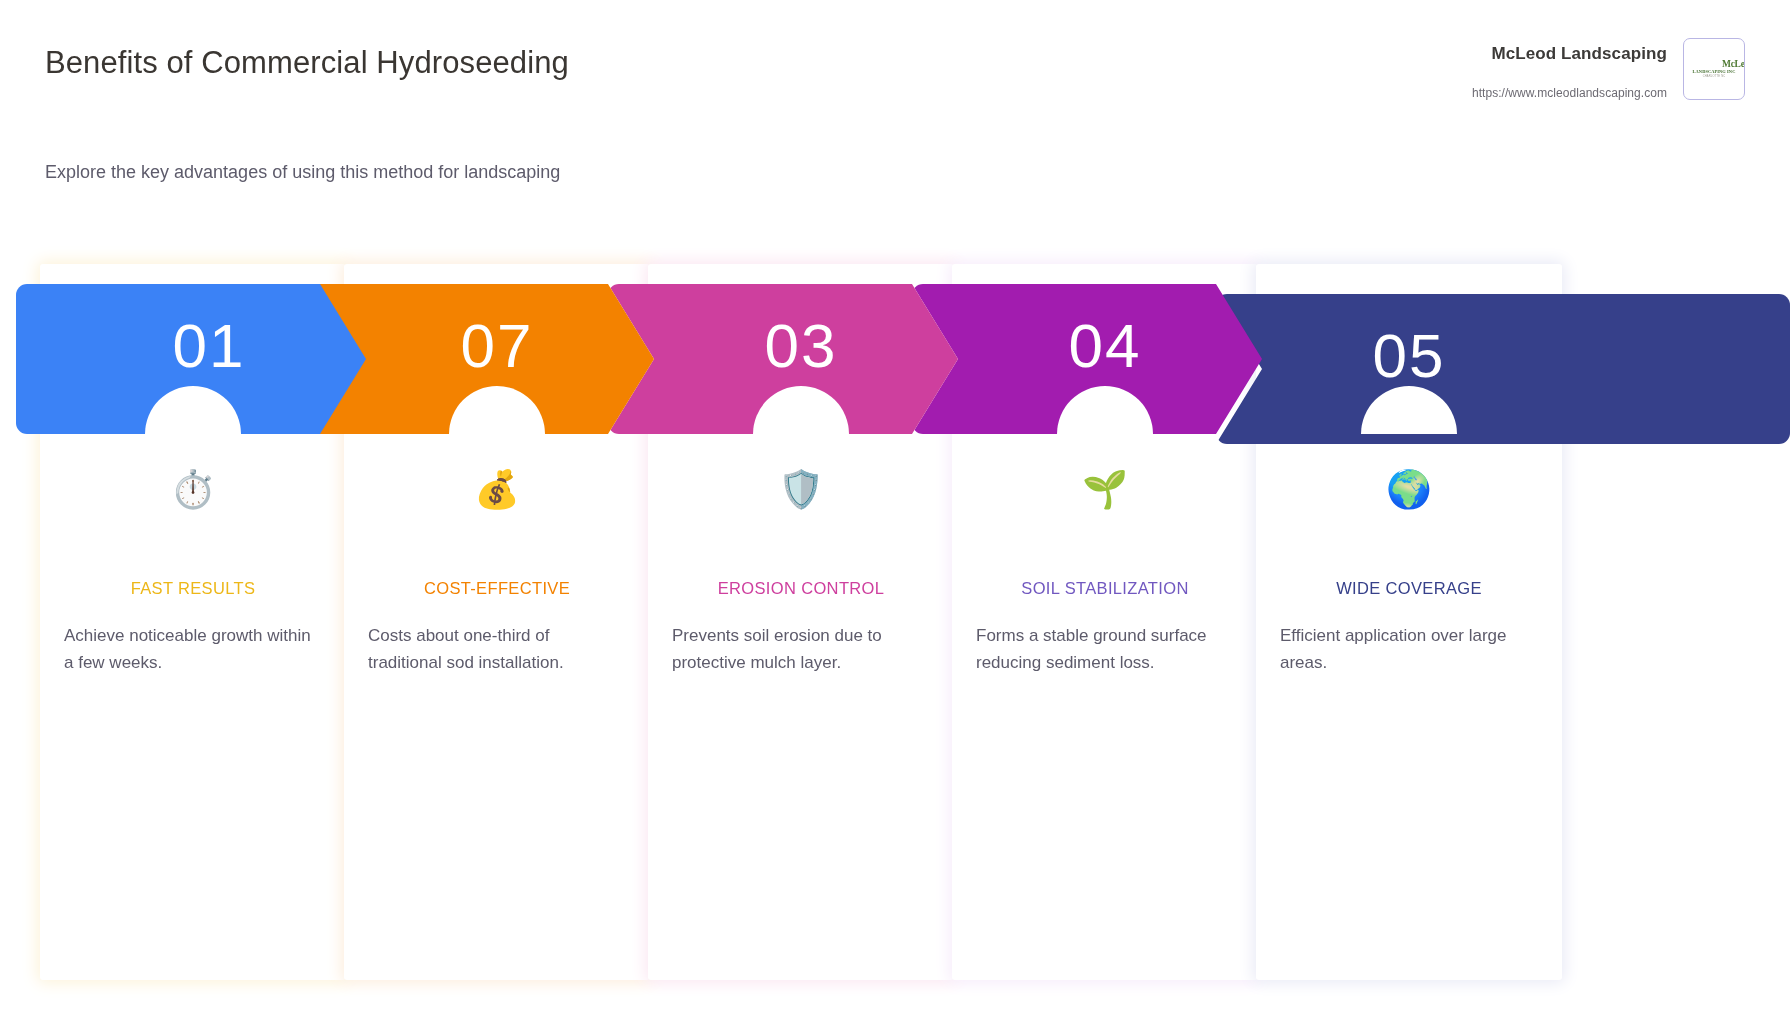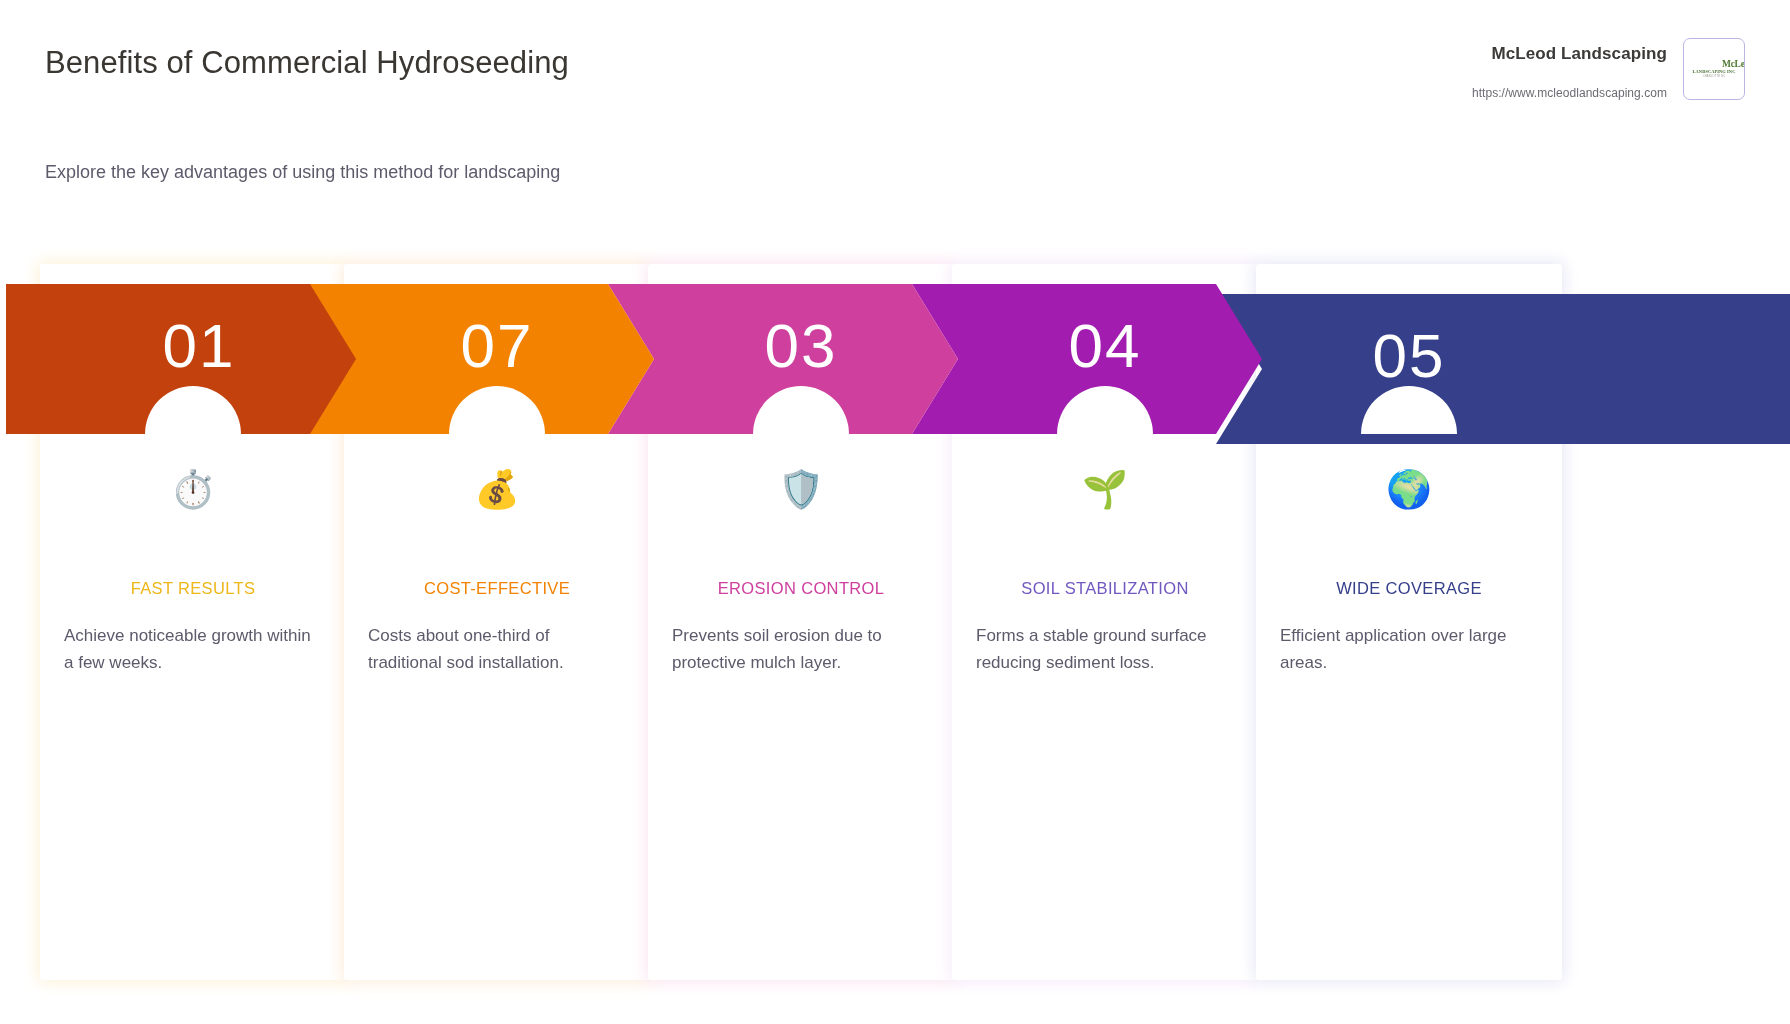--- a/index.html
+++ b/index.html
@@ -1,15 +1,15 @@
 <!DOCTYPE html>
 <html><head>
 <meta charset="utf-8">
 <style>
-  * { box-sizing: border-box; margin: 0; padding: 0; }
+  * { box-sizing: border-box; margin: 0; padding: 0; border-radius: 11px; }
 
   html, body {
     width: 1790px;
     height: 1024px;
     background: #ffffff;
     font-family: "Liberation Sans", sans-serif;
     overflow: hidden;
   }
 
   #page {
@@ -261,21 +261,21 @@
       </div>
       <div class="card" style="left: 1256px; box-shadow: rgb(233, 234, 246) 0px 0px 16px 3px;">
         <div class="card-inner">
           <div class="card-icon">🌍</div>
           <div class="card-heading" style="color: rgb(54, 64, 138);">WIDE COVERAGE</div>
           <div class="card-desc">Efficient application over large areas.</div>
         </div>
       </div>
     </div>
   <div id="band">
-      <div class="chev" style="left: 6px; width: 350px; background: #c2410c; z-index: 5; clip-path: polygon(0px 0px, calc(100% - 46px) 0px, 100% 50%, calc(100% - 46px) 100%, 0px 100%);">
+      <div class="chev" style="left: 16px; width: 350px; background: #3b82f6; z-index: 5; clip-path: polygon(0px 0px, calc(100% - 46px) 0px, 100% 50%, calc(100% - 46px) 100%, 0px 100%);">
         <div class="chev-num" style="left: 123px; width: 140px;">01</div>
       </div>
       <div class="notch" style="left: 145px; z-index: 50;"></div>
       <div class="chev" style="left: 304px; width: 350px; background: rgb(243, 130, 0); z-index: 4; clip-path: polygon(0px 0px, calc(100% - 46px) 0px, 100% 50%, calc(100% - 46px) 100%, 0px 100%, 46px 50%);">
         <div class="chev-num" style="left: 123px; width: 140px;">07</div>
       </div>
       <div class="notch" style="left: 449px; z-index: 50;"></div>
       <div class="chev" style="left: 608px; width: 350px; background: rgb(206, 63, 158); z-index: 3; clip-path: polygon(0px 0px, calc(100% - 46px) 0px, 100% 50%, calc(100% - 46px) 100%, 0px 100%, 46px 50%);">
         <div class="chev-num" style="left: 123px; width: 140px;">03</div>
       </div>

